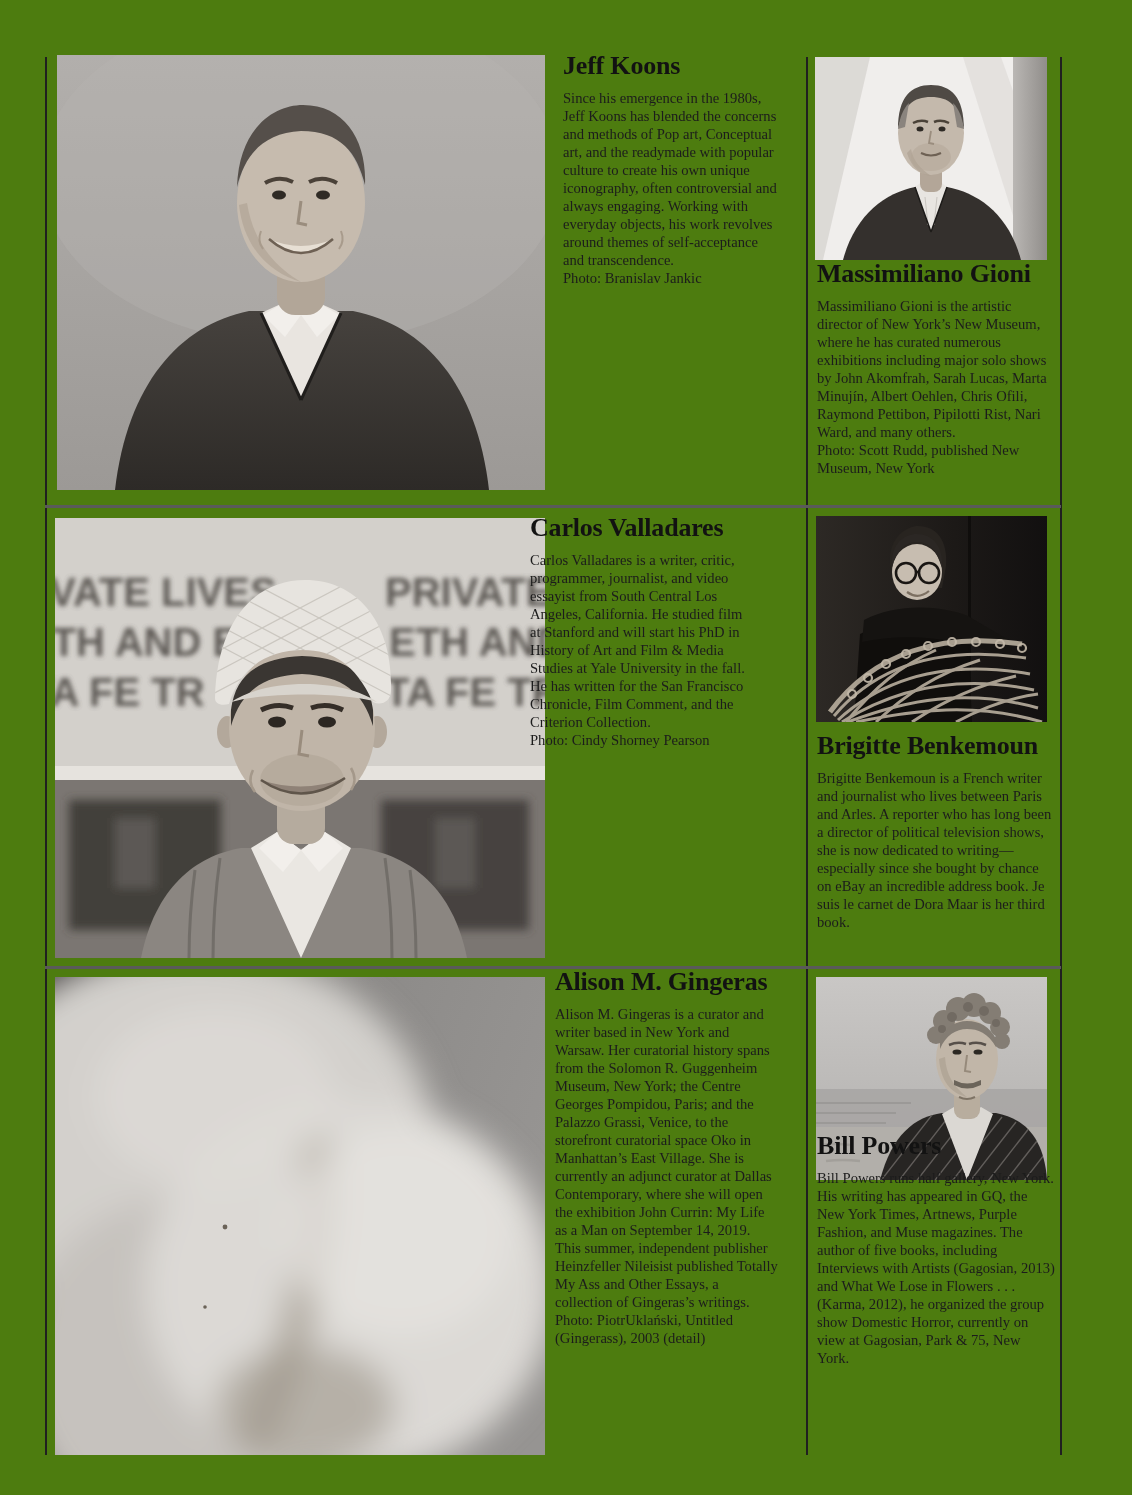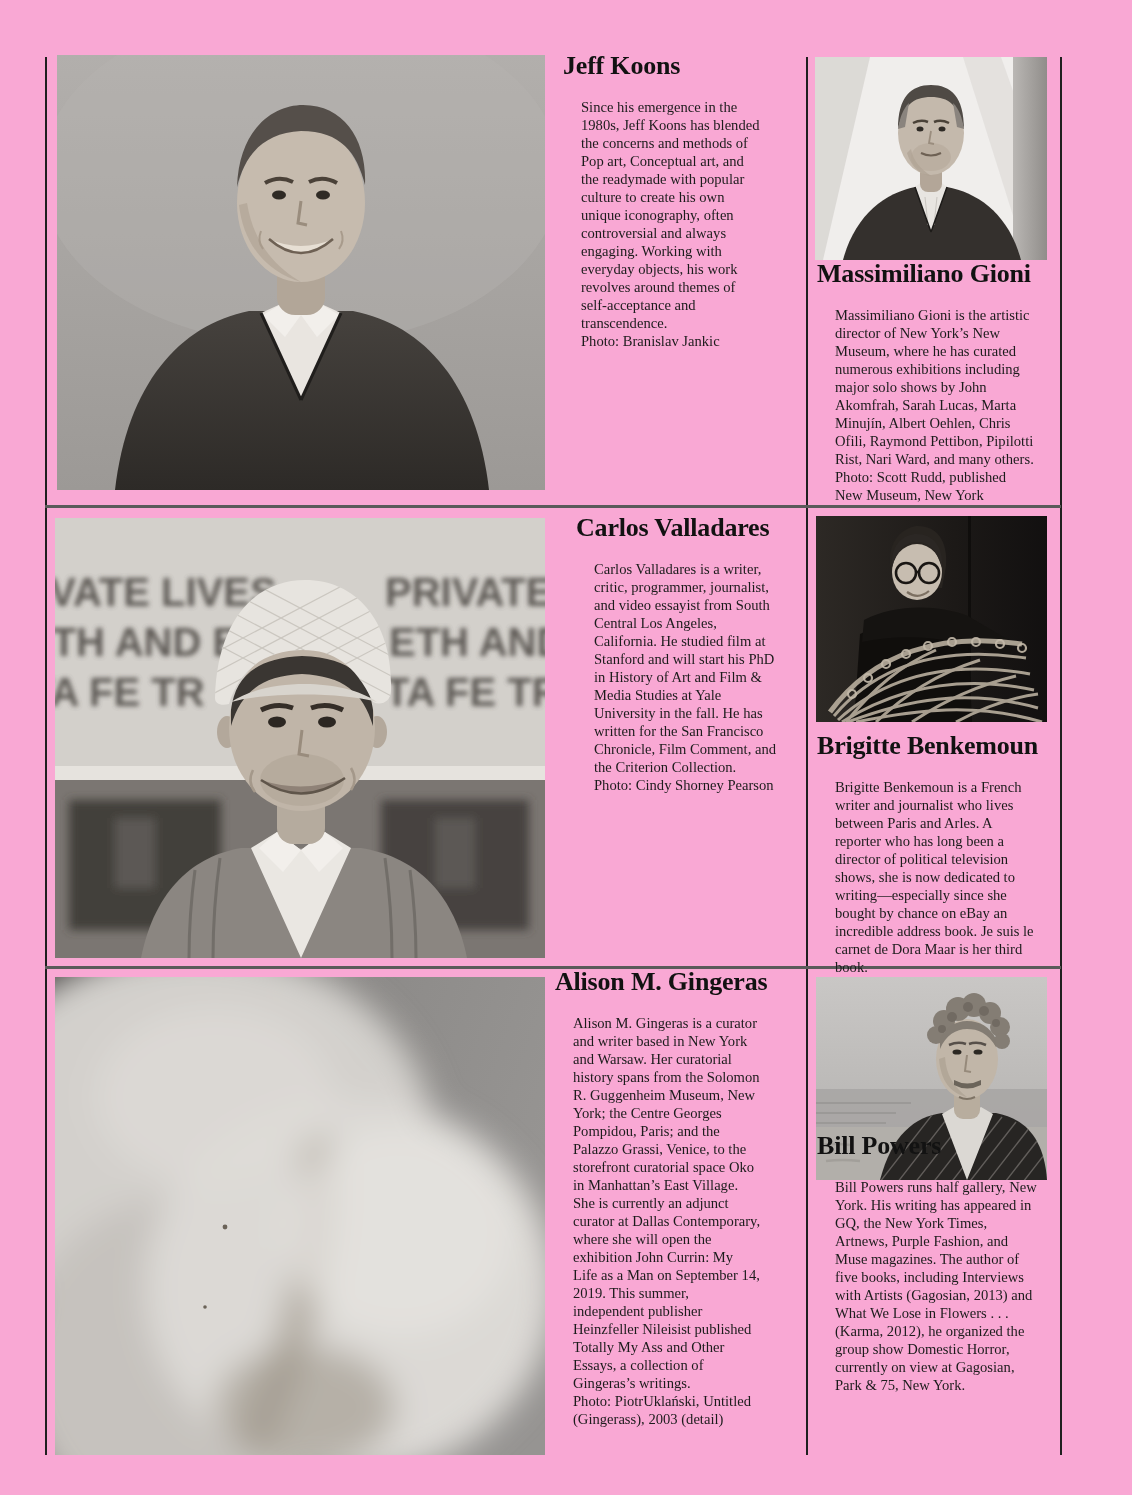--- a/index.html
+++ b/index.html
@@ -1,30 +1,30 @@
 <!DOCTYPE html>
 <html><head>
 <meta charset="utf-8">
 <style>
   html,body{margin:0;padding:0;background:#ffffff;}
   .page{
-    position:relative;width:1132px;height:1495px;background:#f9a8d4;
+    position:relative;width:1132px;height:1495px;background:#4d7c0f;
     font-family:"Liberation Serif","DejaVu Serif",serif;color:#1b1b1b;
     overflow:hidden;
   }
   .vrule{position:absolute;top:57px;height:1398px;width:1.5px;background:#202020;}
   .hrule{position:absolute;left:45px;width:1016px;height:2.5px;background:#5a5a5a;}
   .photo{position:absolute;overflow:hidden;background:#aaa;}
   .photo svg{display:block;}
   .col{position:absolute;}
   h2.name{
     font-size:26px;line-height:28px;font-weight:bold;color:#121212;
     margin:0 0 9px 0;letter-spacing:-0.2px;
   }
-  p.bio{font-size:14.6px;line-height:18px;margin:18px;color:#1c1c1c;}
+  p.bio{font-size:14.6px;line-height:18px;margin:0;color:#1c1c1c;}
   .it{}
 </style>
 </head>
 <body>
 
 <div class="page">
 
   <div class="vrule" style="left:45px;"></div>
   <div class="vrule" style="left:806px;"></div>
   <div class="vrule" style="left:1060px;"></div>
@@ -179,21 +179,21 @@
       <ellipse cx="272" cy="204" rx="9" ry="5.5" fill="#2c2722"></ellipse>
       <path d="M247,210 L244,236 L253,238" stroke="#97releaseA" stroke-width="3" fill="none" opacity="0"></path>
       <path d="M247,212 L244,236 L254,238" stroke="#998c7d" stroke-width="3" fill="none"></path>
       <path d="M206,262 Q247,290 290,260 Q248,276 206,262 Z" fill="#8f8277"></path>
       <path d="M206,262 Q247,290 290,260" stroke="#5f554a" stroke-width="2.5" fill="none"></path>
       <path d="M198,252 Q192,264 200,274" stroke="#a4988a" stroke-width="2.5" fill="none"></path>
       <path d="M296,250 Q303,262 296,272" stroke="#a4988a" stroke-width="2.5" fill="none"></path>
     </svg>
   </div>
 
-  <div class="col" style="left:576px;top:514px;width:219px;">
+  <div class="col" style="left:530px;top:514px;width:219px;">
     <h2 class="name">Carlos Valladares</h2>
     <p class="bio"><span>Carlos Valladares is a writer, critic, programmer, journalist, and video essayist from South Central Los Angeles, California. He studied film at Stanford and will start his PhD in History of Art and Film &amp; Media Studies at Yale University in the fall. He has written for the </span><span class="it">San Francisco Chronicle</span><span>, </span><span class="it">Film Comment</span><span>, and the Criterion Collection.</span><br><span class="it">Photo: Cindy Shorney Pearson</span></p>
   </div>
 
   <div class="photo" style="left:816px;top:516px;width:231px;height:206px;">
     <svg width="231" height="206" viewBox="0 0 231 206">
       <defs>
         <linearGradient id="bbbg" x1="0" y1="0" x2="1" y2="0">
           <stop offset="0" stop-color="#2d2925"></stop>
             <stop offset="0.6" stop-color="#1c1917"></stop>

